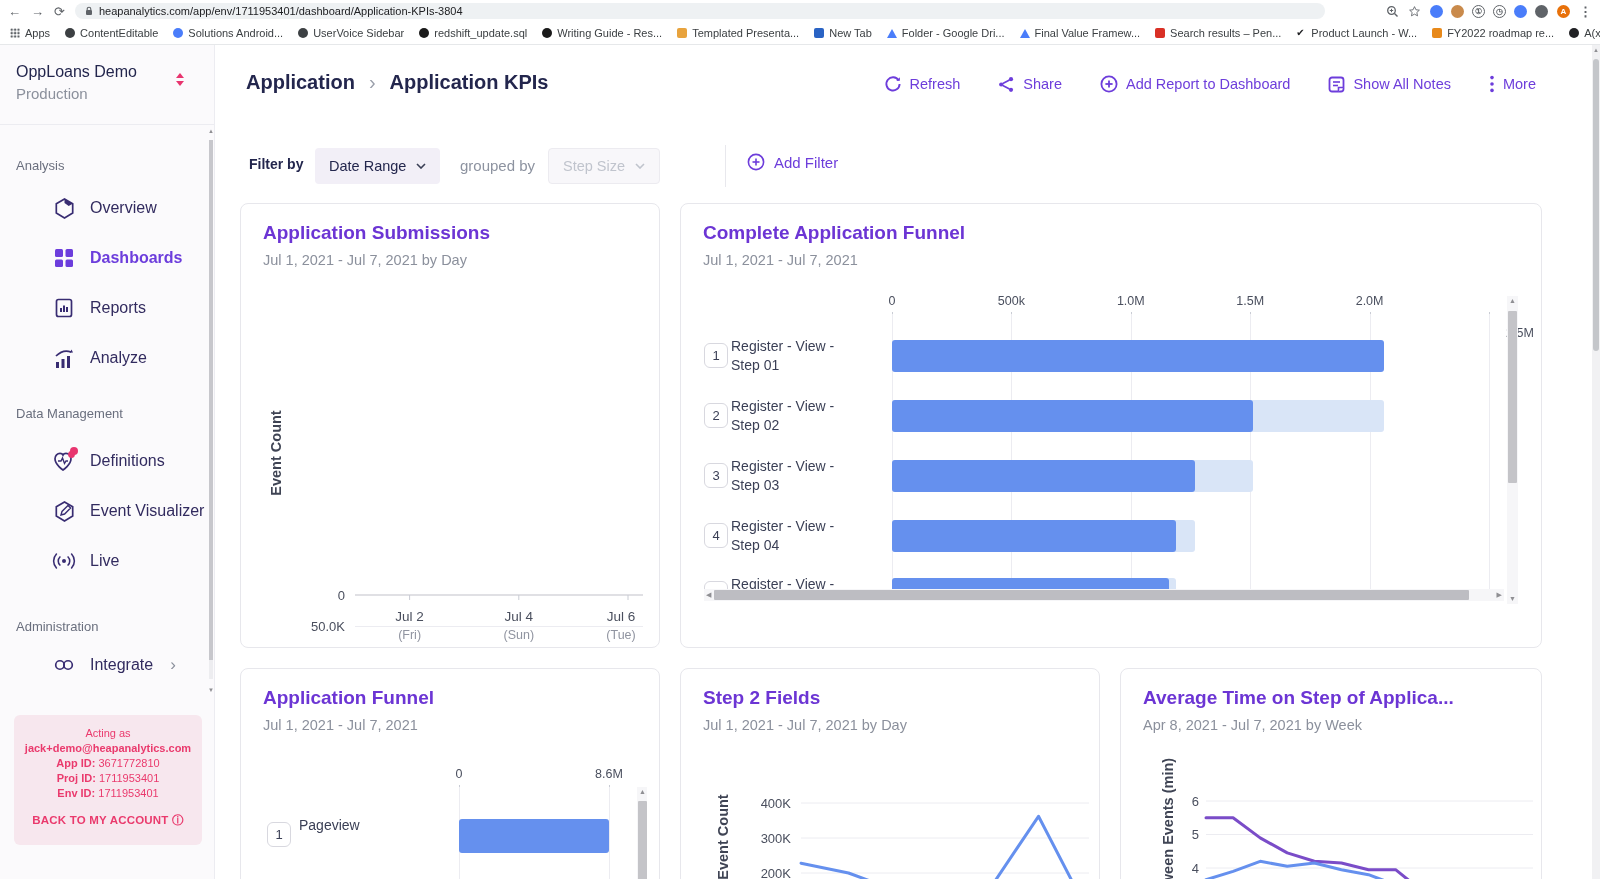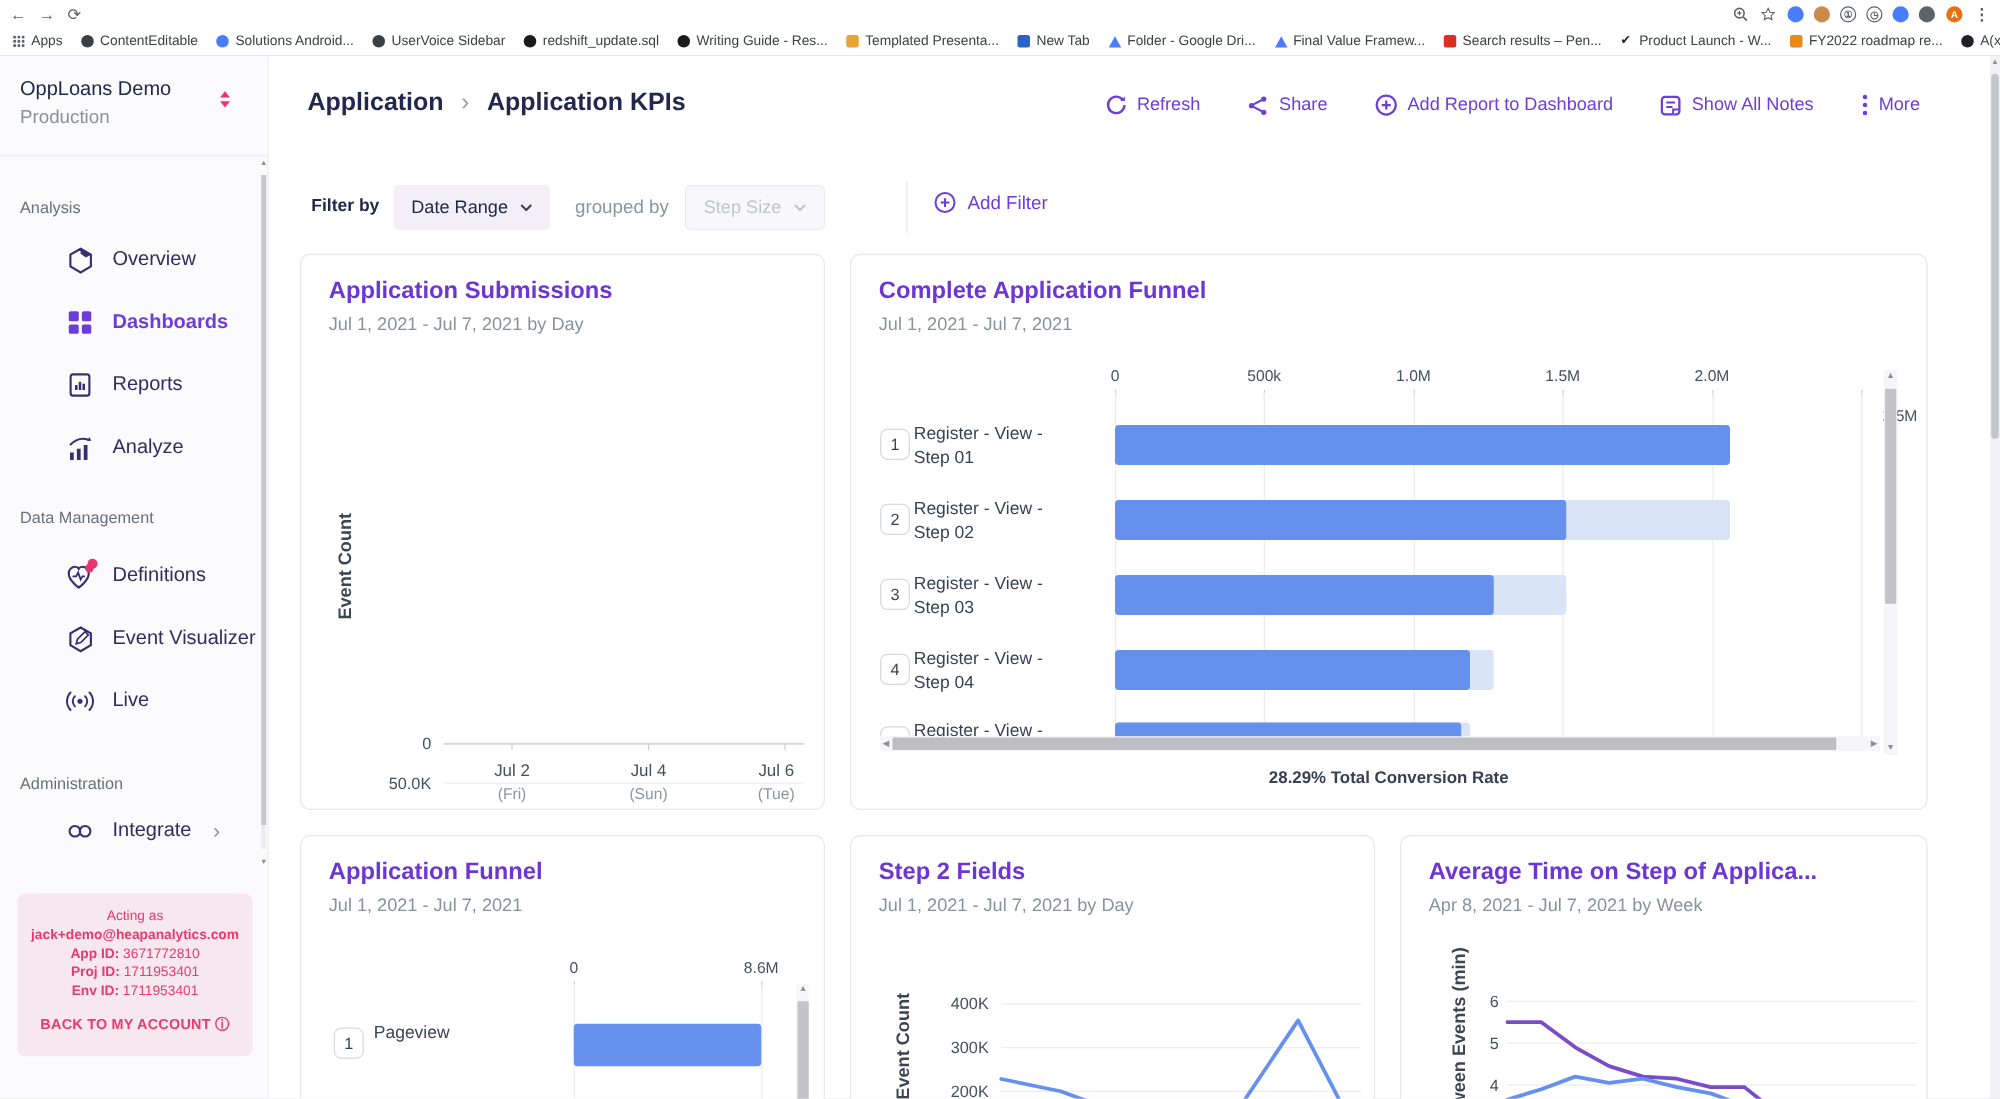--- a/index.html
+++ b/index.html
@@ -94,20 +94,27 @@
 </head>
 <body>
 
 <div class="screen">
 
   <div class="browser">
     <div class="brow1">
       <span class="navic">←</span>
       <span class="navic">→</span>
       <span class="navic">⟳</span>
+      <div class="urlbar">
+        <svg width="8" height="10" viewBox="0 0 8 10">
+          <rect x="1" y="4" width="6" height="5" rx="1" fill="#5f6368"></rect>
+          <path d="M2.2 4V3a1.8 1.8 0 0 1 3.6 0v1" fill="none" stroke="#5f6368" stroke-width="1.1"></path>
+        </svg>
+        <span class="urltext">heapanalytics.com/app/env/1711953401/dashboard/Application-KPIs-3804</span>
+      </div>
       <div class="tbicons">
         <svg width="13" height="13" viewBox="0 0 13 13">
           <circle cx="5.5" cy="5.5" r="3.8" fill="none" stroke="#5f6368" stroke-width="1.3"></circle>
           <line x1="8.5" y1="8.5" x2="11.5" y2="11.5" stroke="#5f6368" stroke-width="1.4"></line>
           <line x1="3.8" y1="5.5" x2="7.2" y2="5.5" stroke="#5f6368" stroke-width="1"></line>
           <line x1="5.5" y1="3.8" x2="5.5" y2="7.2" stroke="#5f6368" stroke-width="1"></line>
         </svg>
         <svg width="13" height="13" viewBox="0 0 24 24">
           <path d="M12 3l2.7 5.8 6.3.7-4.7 4.3 1.3 6.2L12 16.9 6.4 20l1.3-6.2L3 9.5l6.3-.7z" fill="none" stroke="#5f6368" stroke-width="1.6"></path>
         </svg>
@@ -490,21 +497,20 @@
       <div class="vsb" style="left:826px;top:92px;height:308px">
         <span class="ar" style="top:1px">▲</span>
         <div class="th" style="top:15px;height:172px"></div>
         <span class="ar" style="bottom:1px">▼</span>
       </div>
       <div class="hsb" style="left:23px;top:385px;width:800px">
         <span class="ar" style="left:2px">◀</span>
         <div class="th" style="left:10px;width:755px"></div>
         <span class="ar" style="right:2px">▶</span>
       </div>
-      <div class="ffooter">28.29% Total Conversion Rate</div>
     </section>
 
     <section class="card card3">
       <div class="ctitle">Application Funnel</div>
       <div class="csub">Jul 1, 2021 - Jul 7, 2021</div>
       <div id="funnel3-axis">
           <div class="fx-lab" style="left: 218px; top: 98px;">0</div>
           <div class="fstub" style="left: 218px; top: 116px;"></div>
           <div class="fx-lab" style="left: 368px; top: 98px;">8.6M</div>
           <div class="fstub" style="left: 368px; top: 116px;"></div>

